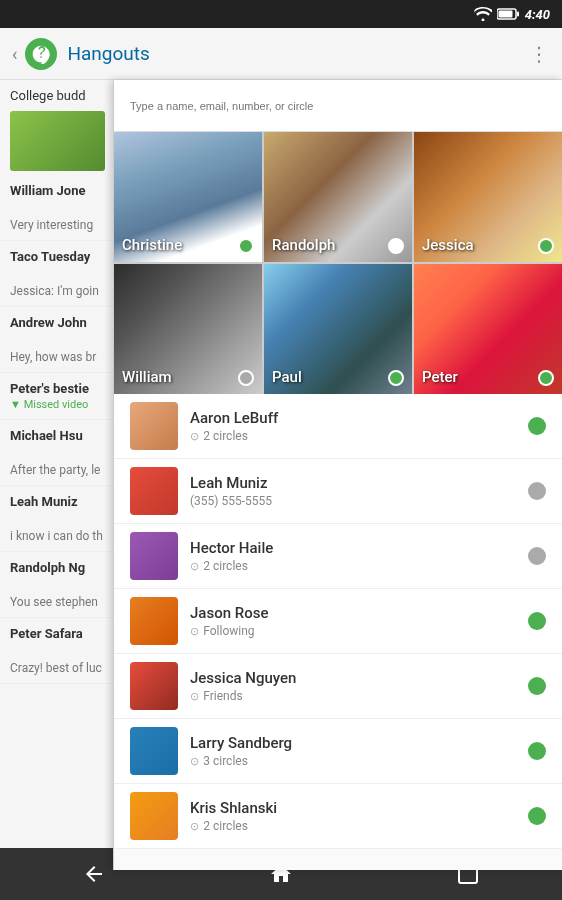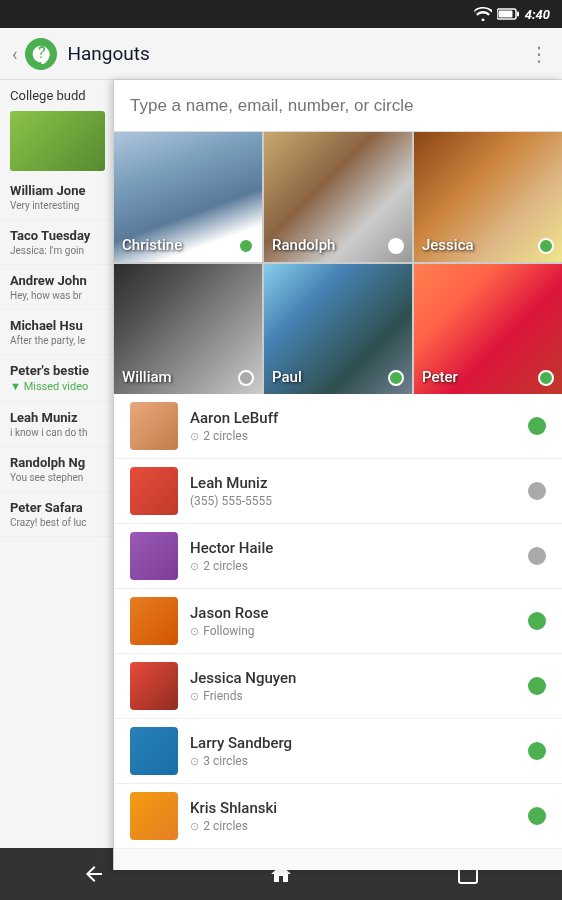--- a/index.html
+++ b/index.html
@@ -60,21 +60,21 @@
       justify-content: center;
       margin-right: 10px;
       flex-shrink: 0;
     }
     .app-bar .logo svg {
       width: 20px;
       height: 20px;
     }
     .app-bar .title {
       font-size: 19px;
-      color: #0f172a;
+      color: #0369a1;
       flex: 1;
     }
     .app-bar .menu-dots {
       color: #888;
       font-size: 20px;
       letter-spacing: 1px;
     }
 
     
     .left-panel {
@@ -100,26 +100,26 @@
     }
     .left-panel .chat-item .chat-name {
       font-size: 13px;
       font-weight: bold;
       color: #333;
       white-space: nowrap;
       overflow: hidden;
       text-overflow: ellipsis;
     }
     .left-panel .chat-item .chat-preview {
-      font-size: 10px;
+      font-size: 12px;
       color: #777;
       white-space: nowrap;
       overflow: hidden;
       text-overflow: ellipsis;
-      margin-top: 2px;
+      margin-top: 20px;
     }
     .left-panel .chat-item .missed-badge {
       font-size: 11px;
       color: #4caf50;
       margin-top: 2px;
     }
     .left-panel .chat-item .missed-badge::before {
       content: '▼ ';
     }
 
@@ -154,21 +154,21 @@
       height: 52px;
       background: white;
       display: flex;
       align-items: center;
       padding: 0 16px;
       border-bottom: 1px solid #ddd;
     }
     .search-bar input {
       border: none;
       outline: none;
-      font-size: 17px;
+      font-size: 11px;
       color: #aaa;
       width: 100%;
       background: transparent;
     }
 
     
     .photo-grid {
       display: grid;
       grid-template-columns: 1fr 1fr 1fr;
       grid-template-rows: 130px 130px;
@@ -335,26 +335,26 @@
   </div>
   <div class="chat-item">
     <div class="chat-name">Taco Tuesday</div>
     <div class="chat-preview">Jessica: I'm goin</div>
   </div>
   <div class="chat-item">
     <div class="chat-name">Andrew John</div>
     <div class="chat-preview">Hey, how was br</div>
   </div>
   <div class="chat-item">
+    <div class="chat-name">Peter's bestie</div>
+    <div class="missed-badge">Missed video</div>
+  </div>
+  <div class="chat-item">
     <div class="chat-name">Michael Hsu</div>
     <div class="chat-preview">After the party, le</div>
-  </div>
-  <div class="chat-item">
-    <div class="chat-name">Peter's bestie</div>
-    <div class="missed-badge">Missed video</div>
   </div>
   <div class="chat-item">
     <div class="chat-name">Leah Muniz</div>
     <div class="chat-preview">i know i can do th</div>
   </div>
   <div class="chat-item">
     <div class="chat-name">Randolph Ng</div>
     <div class="chat-preview">You see stephen</div>
   </div>
   <div class="chat-item">

